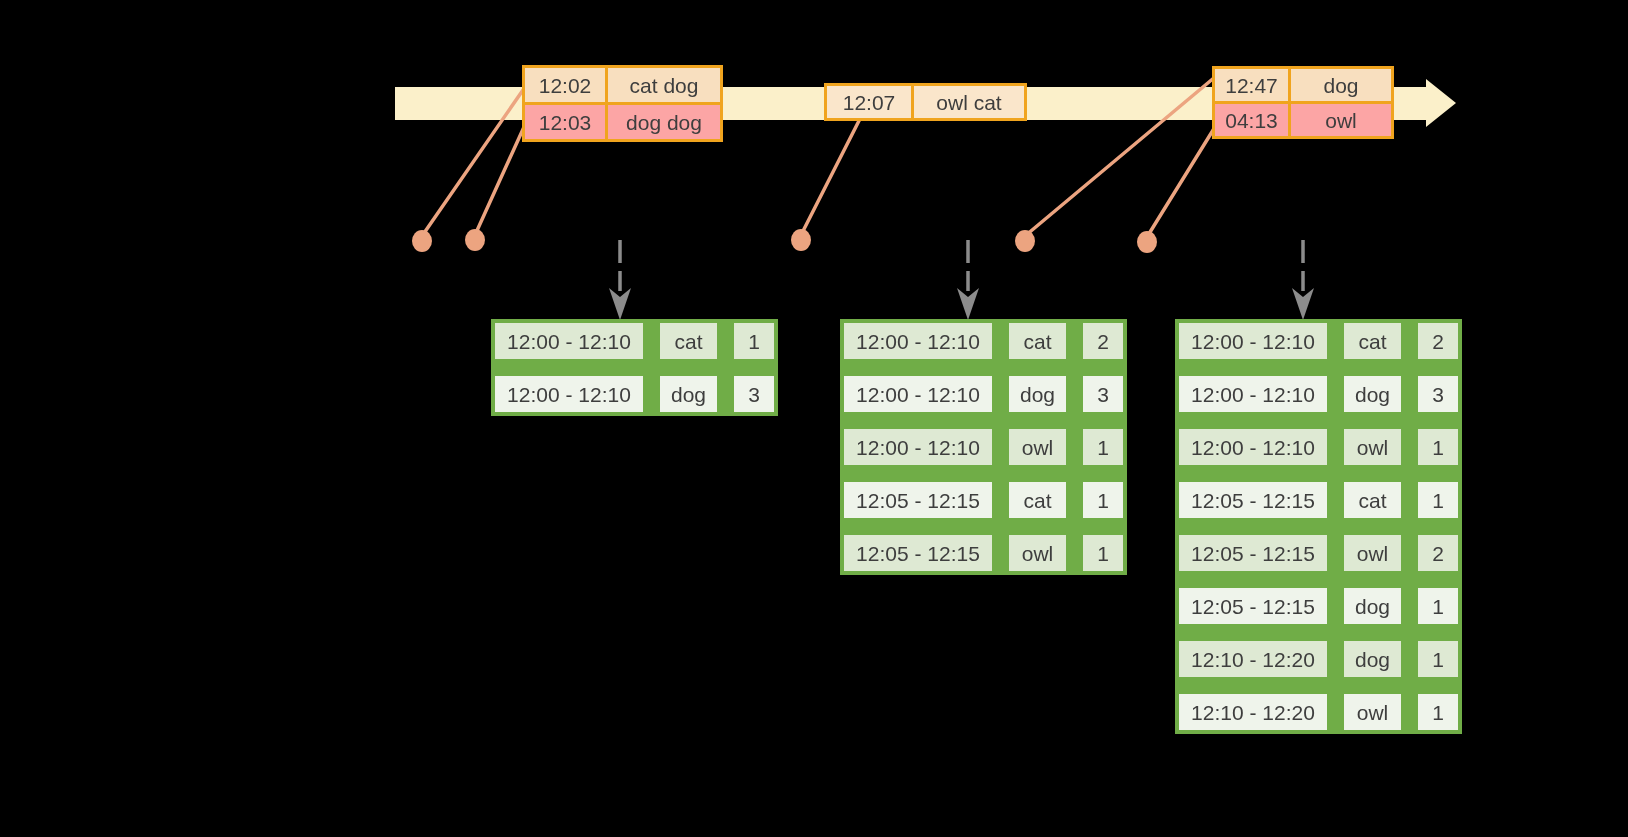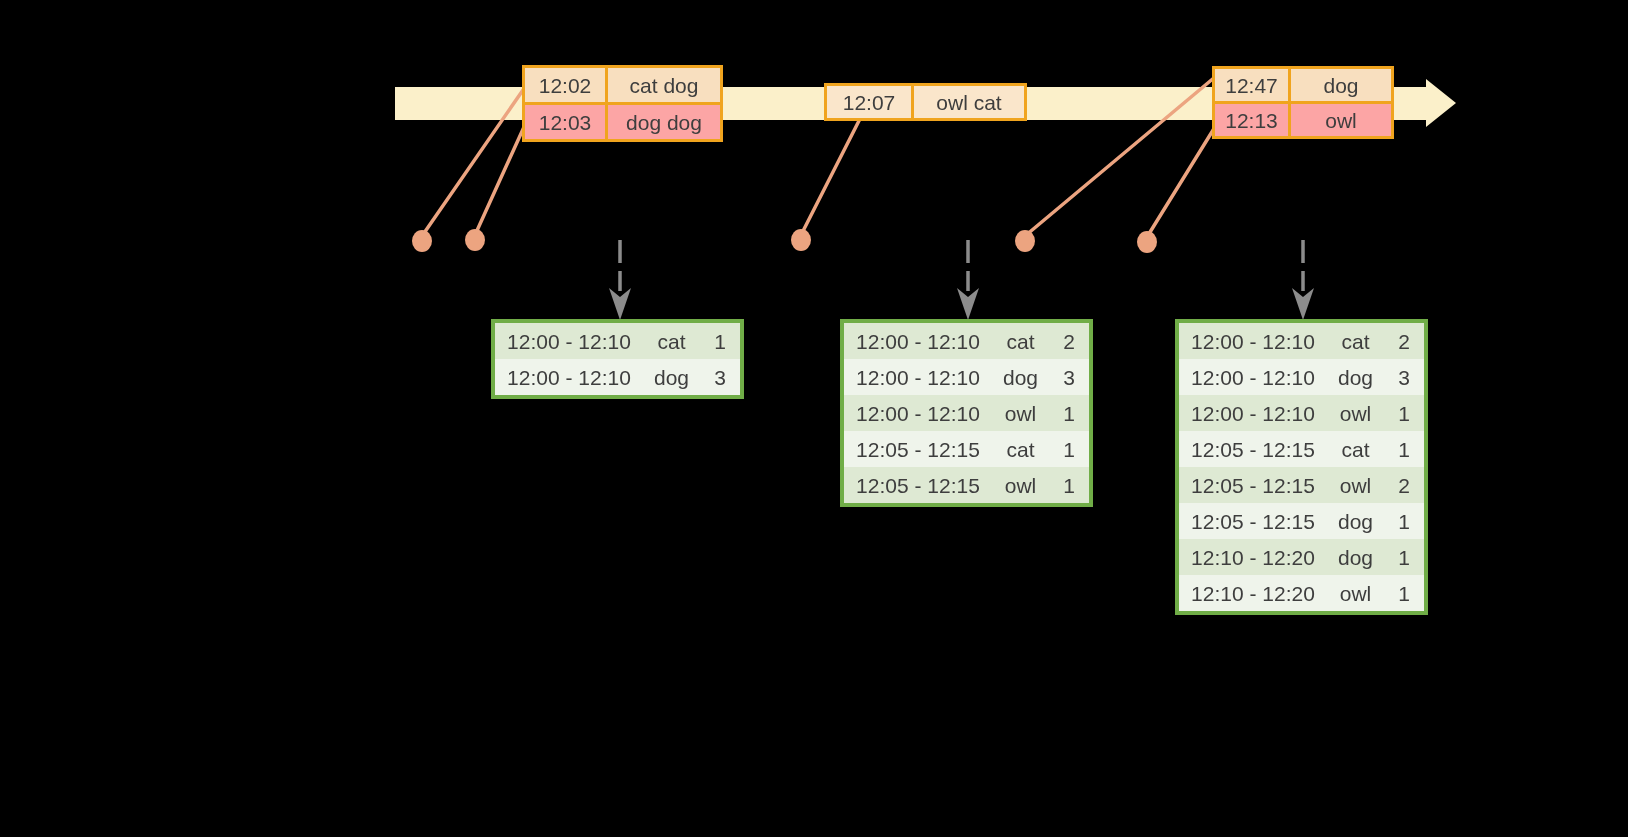--- a/index.html
+++ b/index.html
@@ -31,21 +31,21 @@
   .event-table .r0{background:#F8DFBF;}   
   .event-table .r1{background:#fca5a5;}   
   .event-table.single .r0{background:#FAE6CB;}
 
   
   .result-table{
     position:absolute;
     display:grid;
     grid-template-columns:148px 57px 40px;
     grid-auto-rows:36px;
-    gap:0;
+    gap:17px;
     background:#70AD47;           
     border:4px solid #70AD47;
   }
   .result-table.a{left:491px;top:319px;}
   .result-table.b{left:840px;top:319px;}
   .result-table.c{left:1175px;top:319px;}
   .result-table .cell{
     display:flex;align-items:center;justify-content:center;
     font-size:21px;line-height:1;
   }
@@ -96,21 +96,21 @@
       <div class="cell c-time r1 row-even">12:03</div>
       <div class="cell c-words r1 row-even">dog dog</div>
     </div>
   <div class="event-table t2 single">
       <div class="cell c-time r0 row-odd">12:07</div>
       <div class="cell c-words r0 row-odd">owl cat</div>
     </div>
   <div class="event-table t3">
       <div class="cell c-time r0 row-odd">12:47</div>
       <div class="cell c-words r0 row-odd">dog</div>
-      <div class="cell c-time r1 row-even">12:13</div>
+      <div class="cell c-time r1 row-even">04:13</div>
       <div class="cell c-words r1 row-even">owl</div>
     </div>
 
   <div class="result-table a">
       <div class="cell c-window r0 row-odd">12:00 - 12:10</div>
       <div class="cell c-word r0 row-odd">cat</div>
       <div class="cell c-count r0 row-odd">1</div>
       <div class="cell c-window r1 row-even">12:00 - 12:10</div>
       <div class="cell c-word r1 row-even">dog</div>
       <div class="cell c-count r1 row-even">3</div>

